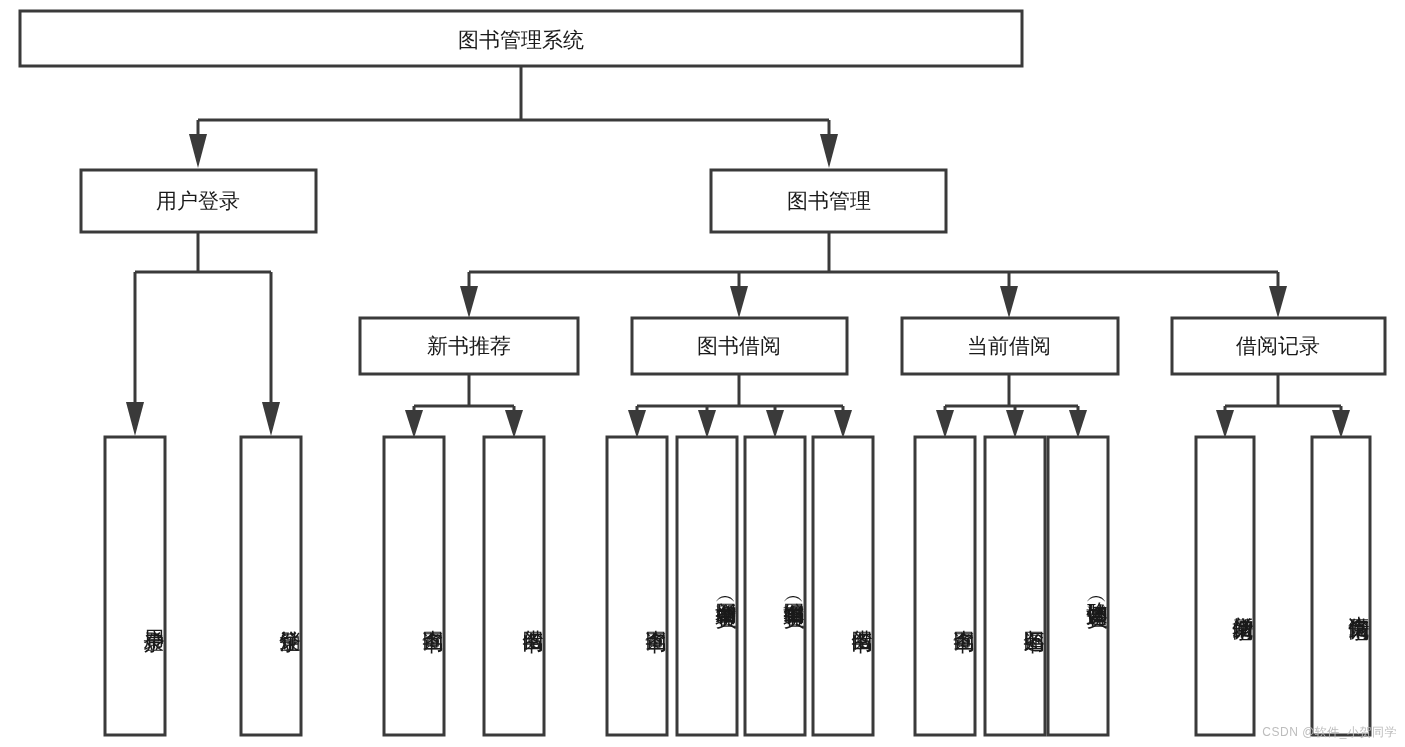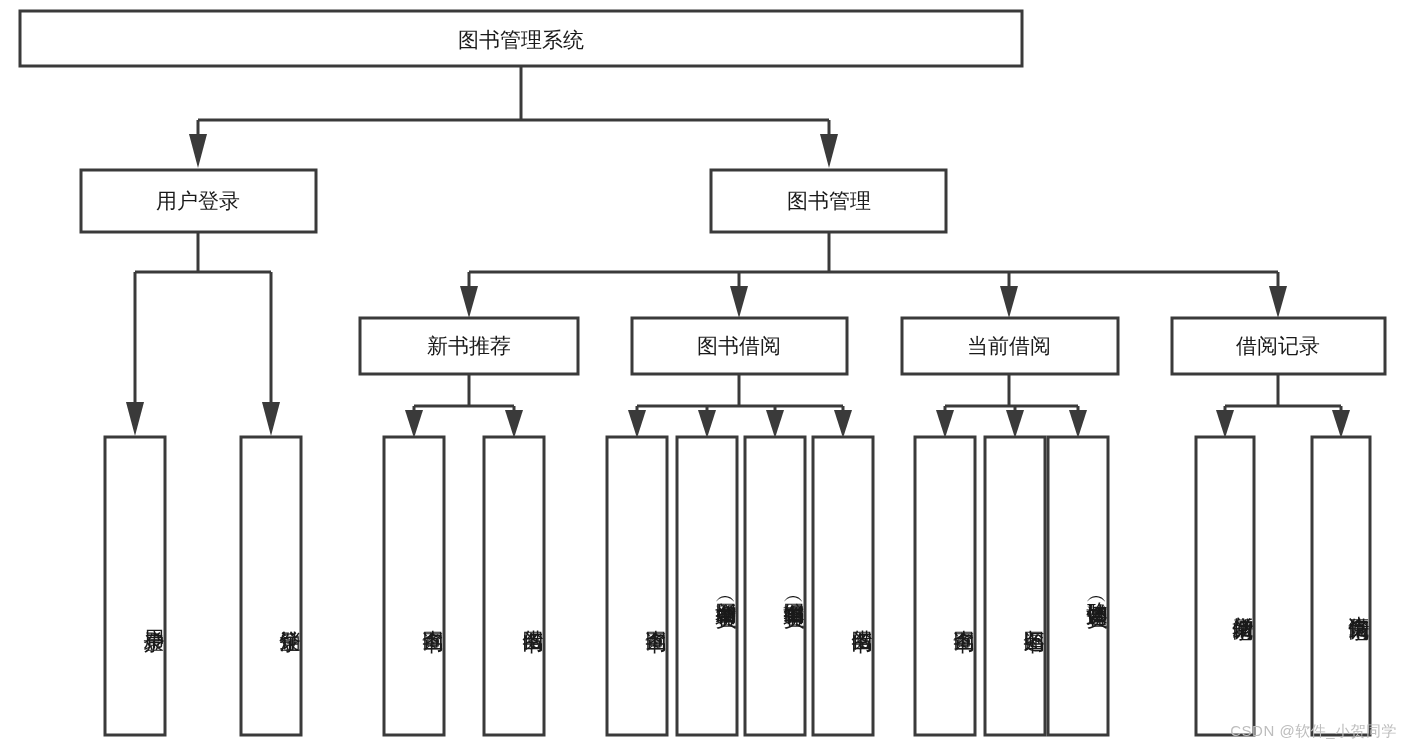--- a/index.html
+++ b/index.html
@@ -66,21 +66,21 @@
     align-items: flex-start;
     justify-content: center;
     white-space: nowrap;
     pointer-events: none;
   }
   .watermark {
     position: absolute;
     right: 8px;
     bottom: 6px;
     font-family: "Liberation Sans", "DejaVu Sans", sans-serif;
-    font-size: 15px;
+    font-size: 12px;
     color: #bdbdbd;
     letter-spacing: 0.5px;
     white-space: nowrap;
   }
 </style>
 </head>
 <body>
 
 <div id="diagram-root">
 

